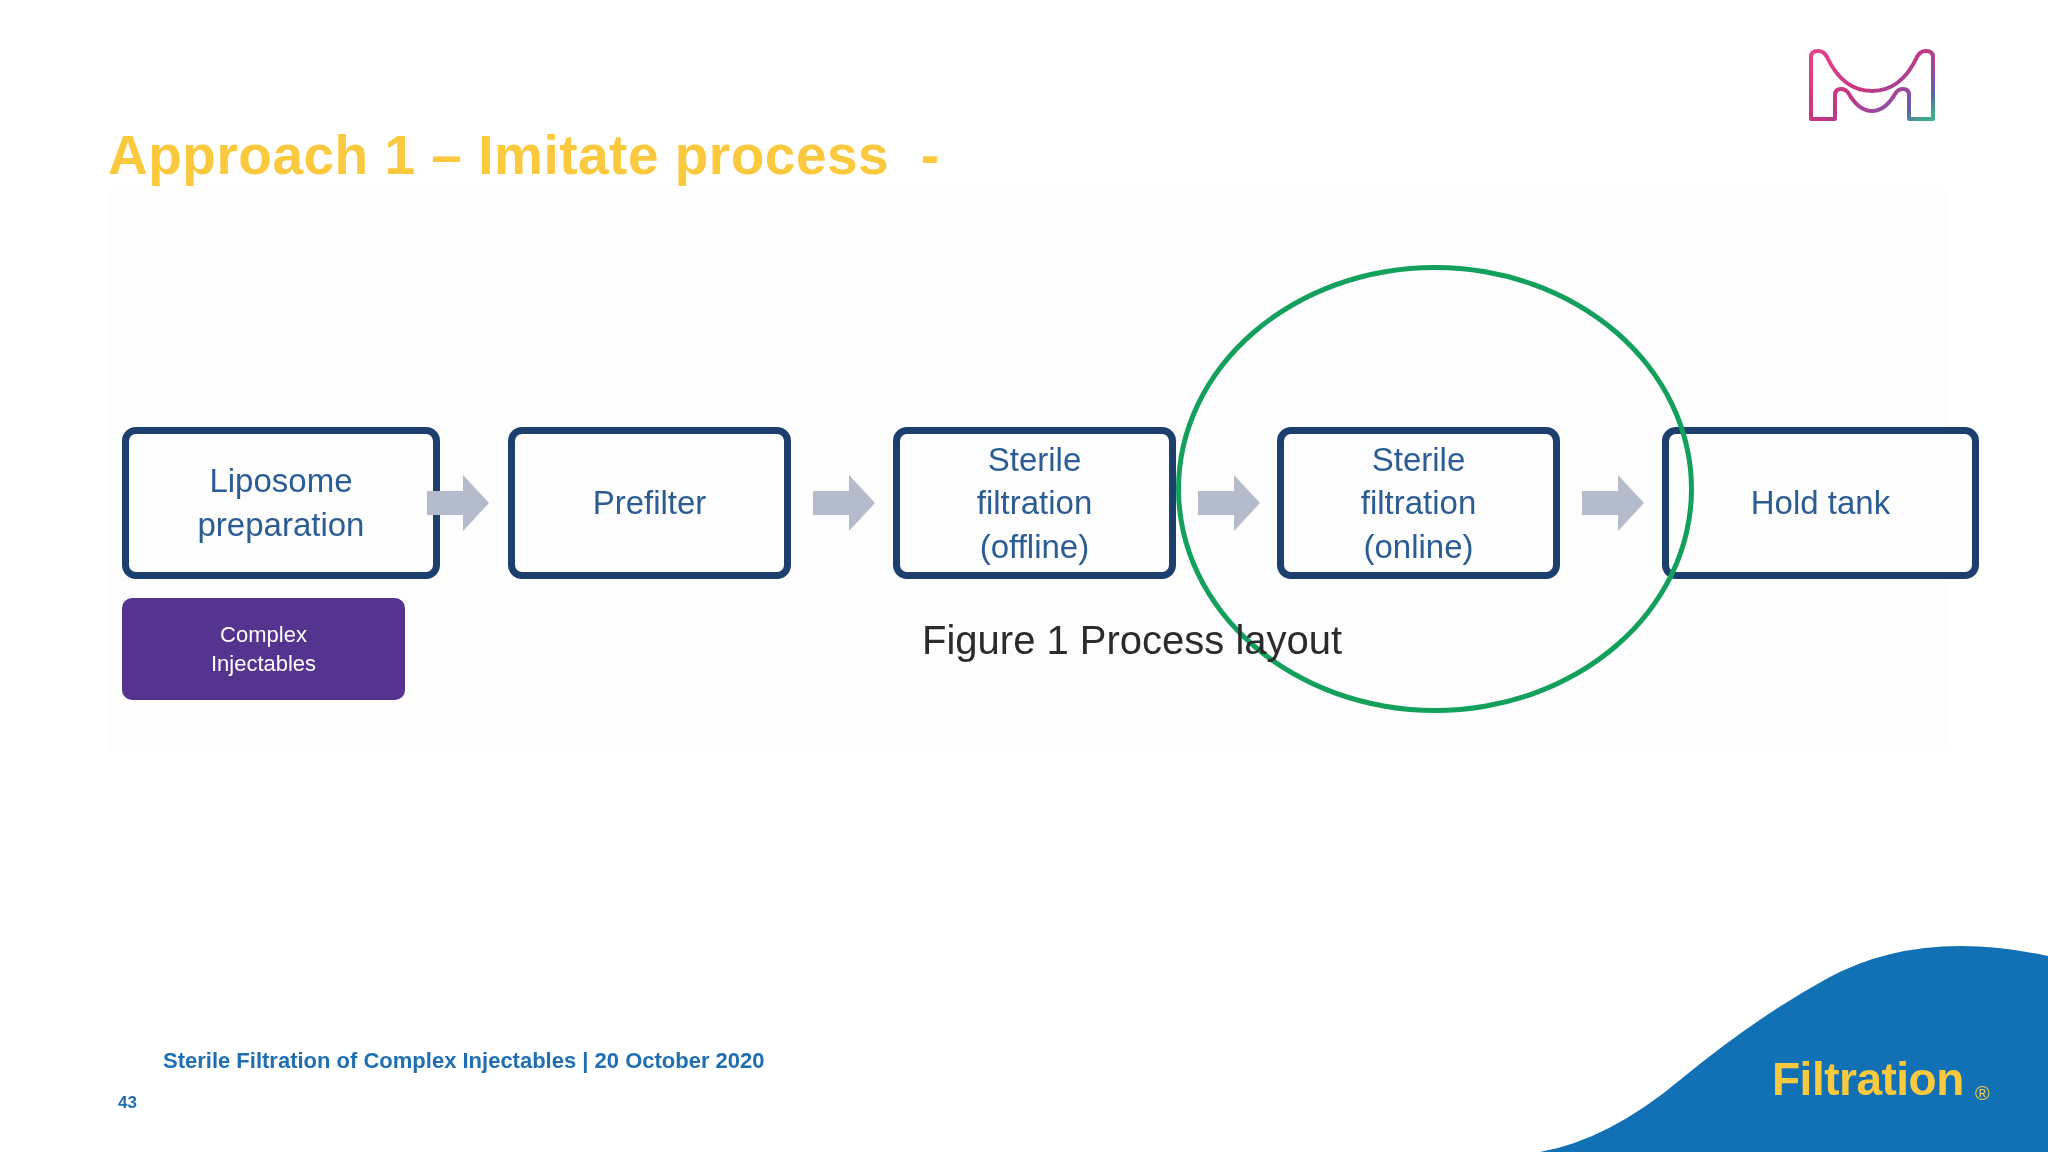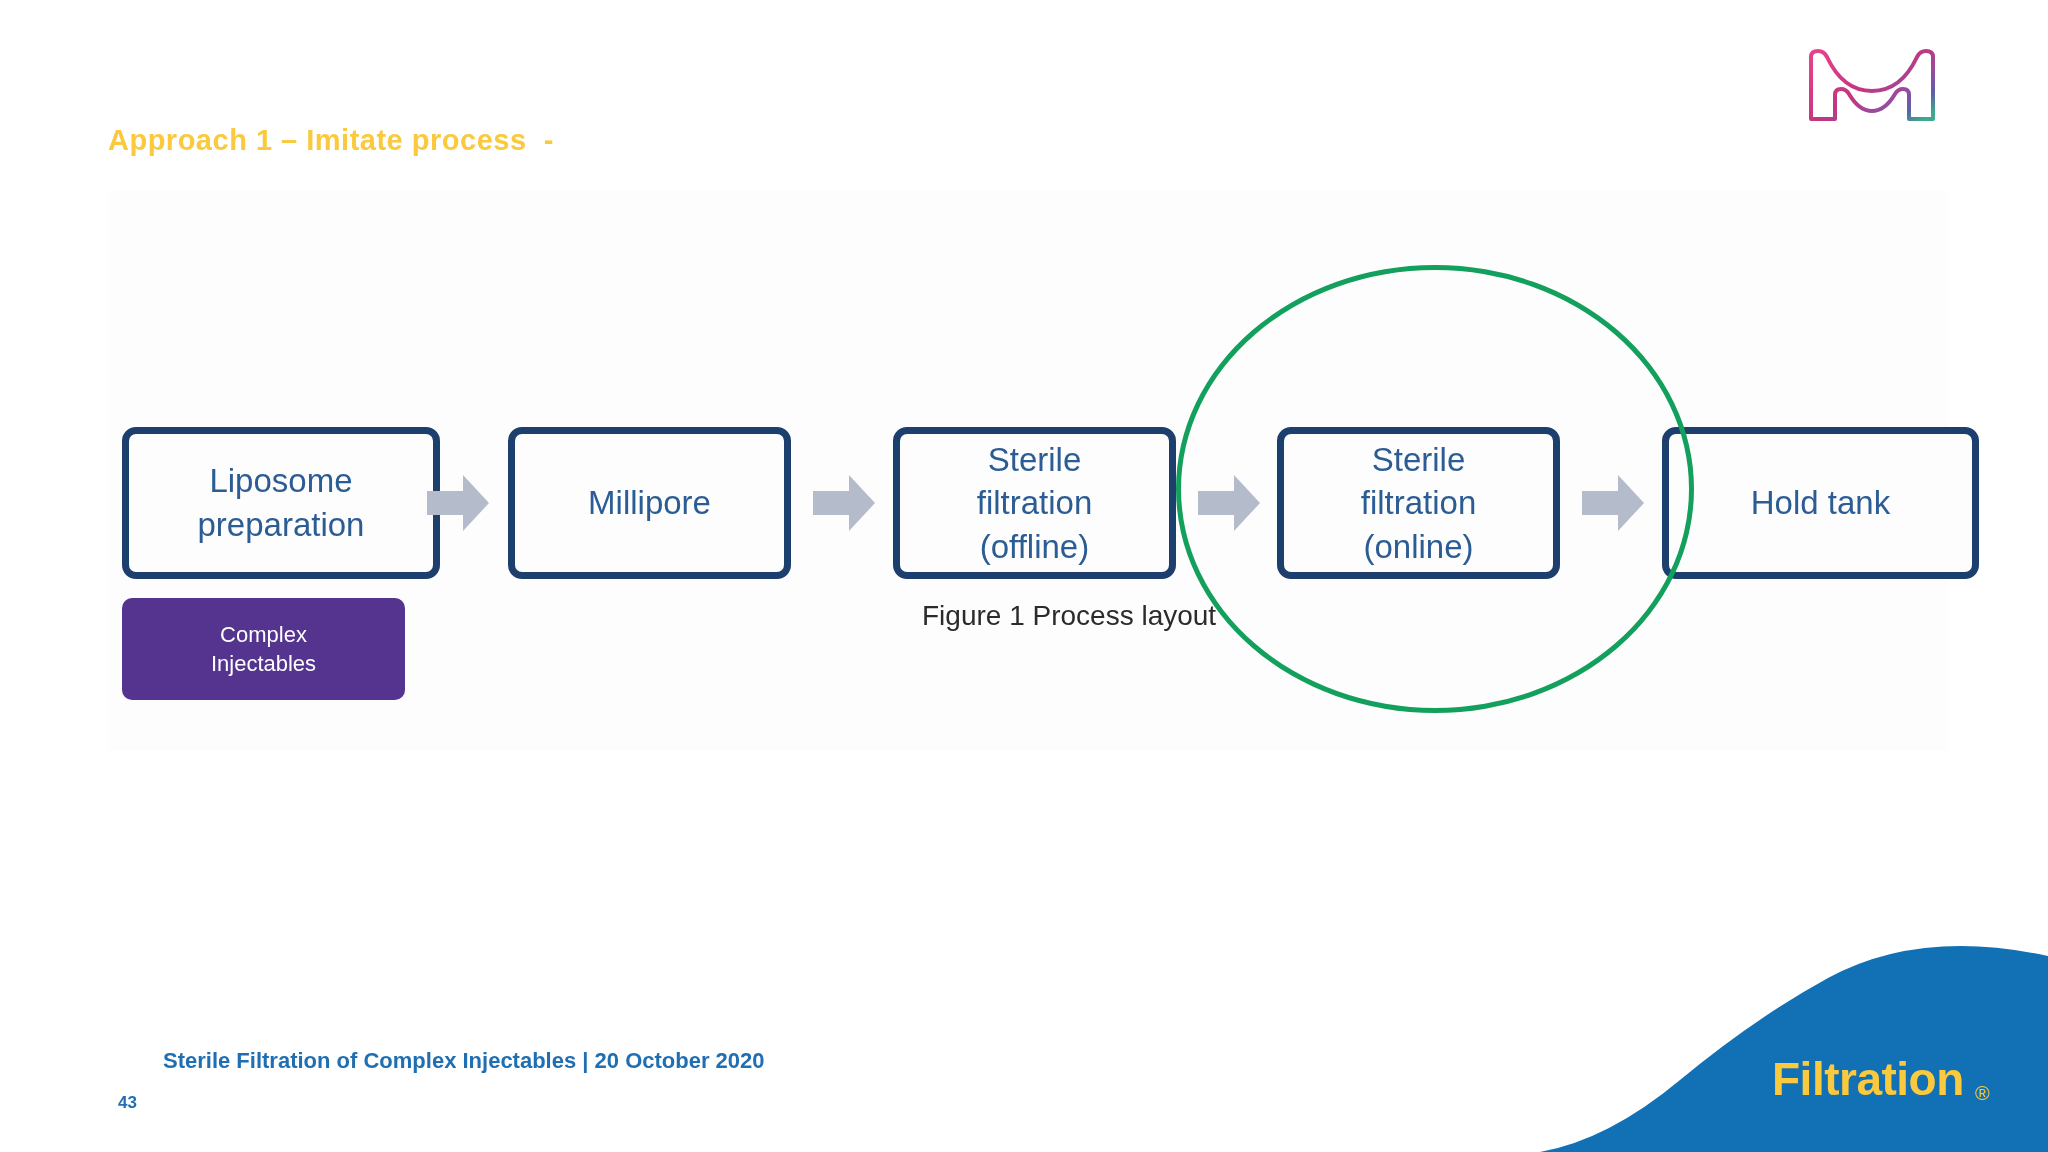--- a/index.html
+++ b/index.html
@@ -23,21 +23,21 @@
     top: 45px;
     width: 135px;
     height: 80px;
   }
 
   
   #slide-title {
     position: absolute;
     left: 108px;
     top: 125px;
-    font-size: 29px;
+    font-size: 55px;
     font-weight: bold;
     color: #FBC93D;
     letter-spacing: 0.5px;
     white-space: pre;
     line-height: 1.1;
   }
 
   
   #content-band {
     position: absolute;
@@ -98,22 +98,22 @@
     width: 508px;
     height: 438px;
     border: 5px solid #12A05C;
     border-radius: 50%;
     background: transparent;
   }
 
   #figure-caption {
     position: absolute;
     left: 922px;
-    top: 600px;
-    font-size: 28px;
+    top: 618px;
+    font-size: 40px;
     color: #2b2b2b;
     white-space: nowrap;
   }
 
   
   #complex-badge {
     position: absolute;
     left: 122px;
     top: 598px;
     width: 283px;
@@ -209,21 +209,21 @@
 preparation</span>
     </div>
 
     <div class="flow-arrow" id="arrow-1">
       <svg width="66" height="62" viewBox="0 0 66 62" xmlns="http://www.w3.org/2000/svg">
         <path d="M2 19 L38 19 L38 3 L64 31 L38 59 L38 43 L2 43 Z" fill="#B4BCCB"></path>
       </svg>
     </div>
 
     <div class="proc-box" id="box-prefilter">
-      <span class="boxtext">Millipore</span>
+      <span class="boxtext">Prefilter</span>
     </div>
 
     <div class="flow-arrow" id="arrow-2">
       <svg width="66" height="62" viewBox="0 0 66 62" xmlns="http://www.w3.org/2000/svg">
         <path d="M2 19 L38 19 L38 3 L64 31 L38 59 L38 43 L2 43 Z" fill="#B4BCCB"></path>
       </svg>
     </div>
 
     <div class="proc-box" id="box-sterile-offline">
       <span class="boxtext">Sterile

